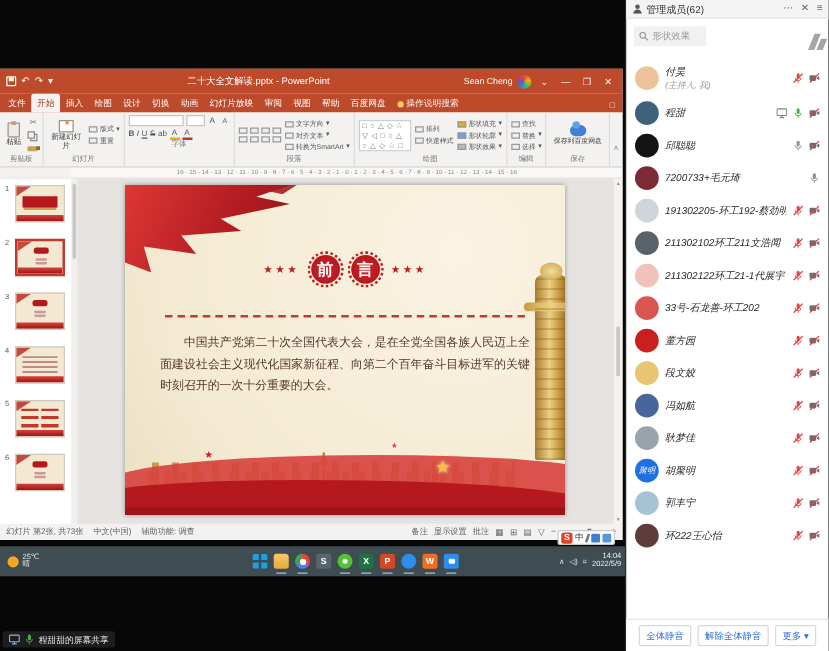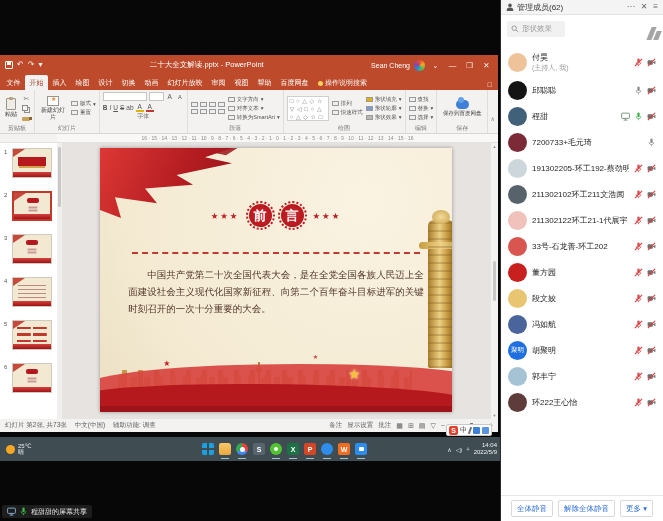--- a/index.html
+++ b/index.html
@@ -151,21 +151,21 @@
   .p-head{height:15px;background:#f4f4f4;border-bottom:1px solid #e3e3e3;display:flex;align-items:center;padding:0 5px;gap:3px;flex:none;}
   .p-title{font-size:8px;color:#333;flex:1;white-space:nowrap;overflow:hidden;}
   .p-hicon{font-size:8px;color:#666;margin-left:3px;line-height:8px;}
   .p-search-row{position:relative;height:30px;padding:6px 6px 4px;flex:none;}
   .p-search{height:16px;background:#f1f1f1;border-radius:2px;display:flex;align-items:center;gap:3px;padding:0 4px;width:58px;}
   .p-search span{font-size:7.5px;color:#9a9a9a;white-space:nowrap;}
   .toast{position:absolute;right:0;top:5px;height:19px;background:#232323;color:#fff;display:flex;align-items:center;gap:3px;padding:0 18px 0 6px;font-size:7.5px;z-index:2;white-space:nowrap;}
   .logo-wm{position:absolute;right:3px;top:12px;z-index:3;display:flex;gap:1.5px;align-items:flex-end;}
   .logo-wm i{width:5px;height:13px;background:#8f8f8f;transform:skewX(-22deg);opacity:.8;}
   .logo-wm i:last-child{height:9px;}
-  .m-list{flex:1;overflow:hidden;padding:2px 0;}
+  .m-list{flex:1;overflow:hidden;padding:2px 0;font-style:italic;}
   .m-row{display:flex;align-items:center;gap:5px;padding:0 7px;height:26px;}
   .m-row.tall{height:30px;}
   .avatar{width:19px;height:19px;border-radius:50%;flex:none;display:flex;align-items:center;justify-content:center;color:#fff;font-size:6.5px;letter-spacing:0;overflow:hidden;}
   .m-names{flex:1;min-width:0;display:flex;flex-direction:column;justify-content:center;}
   .m-name{font-size:8px;color:#262626;white-space:nowrap;overflow:hidden;}
   .m-sub{font-size:7px;color:#9b9b9b;white-space:nowrap;}
   .m-ics{display:flex;gap:4px;align-items:center;flex:none;}
   .ic .slash{display:none;}
   .ic.muted .slash{display:inline;}
   .mic-red{color:#d05050;}
@@ -546,42 +546,20 @@
             </svg>
       <svg class="ic ic-cam muted" width="9" height="9" viewBox="0 0 12 12">
               <rect x="0.8" y="3" width="7" height="6" rx="1.2" fill="currentColor"></rect>
               <path d="M8.2 5.6 11.2 3.8v4.4L8.2 6.4z" fill="currentColor"></path>
               <line class="slash" x1="1.2" y1="10.8" x2="10.8" y2="1.2" stroke="#e23b3b" stroke-width="1.5"></line>
             </svg>
     </span>
   </div>
 
   <div class="m-row">
-    <span class="avatar" style="background: rgb(20, 20, 20);"></span>
-    <span class="m-names">
-      <span class="m-name" actable="false">邱聪聪</span>
-
-    </span>
-    <span class="m-ics">
-
-      <svg class="ic ic-mic mic-gray" width="9" height="9" viewBox="0 0 12 12">
-              <rect x="4.4" y="0.8" width="3.2" height="6" rx="1.6" fill="currentColor"></rect>
-              <path d="M2.8 5.6a3.2 3.2 0 0 0 6.4 0" fill="none" stroke="currentColor"></path>
-              <line x1="6" y1="9" x2="6" y2="11" stroke="currentColor"></line>
-              <line class="slash" x1="1.2" y1="10.8" x2="10.8" y2="1.2" stroke="#e23b3b" stroke-width="1.5"></line>
-            </svg>
-      <svg class="ic ic-cam muted" width="9" height="9" viewBox="0 0 12 12">
-              <rect x="0.8" y="3" width="7" height="6" rx="1.2" fill="currentColor"></rect>
-              <path d="M8.2 5.6 11.2 3.8v4.4L8.2 6.4z" fill="currentColor"></path>
-              <line class="slash" x1="1.2" y1="10.8" x2="10.8" y2="1.2" stroke="#e23b3b" stroke-width="1.5"></line>
-            </svg>
-    </span>
-  </div>
-
-  <div class="m-row">
     <span class="avatar" style="background: rgb(65, 97, 122);"></span>
     <span class="m-names">
       <span class="m-name" actable="false">程甜</span>
 
     </span>
     <span class="m-ics">
       <svg class="ic ic-share" width="9" height="9" viewBox="0 0 12 12">
               <rect x="0.8" y="1.5" width="10.4" height="7" rx="1" fill="none" stroke="currentColor" stroke-width="1.2"></rect>
               <line x1="6" y1="8.5" x2="6" y2="10.5" stroke="currentColor" stroke-width="1.2"></line>
               <line x1="3.5" y1="10.8" x2="8.5" y2="10.8" stroke="currentColor" stroke-width="1.2"></line>
@@ -594,20 +572,42 @@
             </svg>
       <svg class="ic ic-cam muted" width="9" height="9" viewBox="0 0 12 12">
               <rect x="0.8" y="3" width="7" height="6" rx="1.2" fill="currentColor"></rect>
               <path d="M8.2 5.6 11.2 3.8v4.4L8.2 6.4z" fill="currentColor"></path>
               <line class="slash" x1="1.2" y1="10.8" x2="10.8" y2="1.2" stroke="#e23b3b" stroke-width="1.5"></line>
             </svg>
     </span>
   </div>
 
   <div class="m-row">
+    <span class="avatar" style="background: rgb(20, 20, 20);"></span>
+    <span class="m-names">
+      <span class="m-name" actable="false">邱聪聪</span>
+
+    </span>
+    <span class="m-ics">
+
+      <svg class="ic ic-mic mic-gray" width="9" height="9" viewBox="0 0 12 12">
+              <rect x="4.4" y="0.8" width="3.2" height="6" rx="1.6" fill="currentColor"></rect>
+              <path d="M2.8 5.6a3.2 3.2 0 0 0 6.4 0" fill="none" stroke="currentColor"></path>
+              <line x1="6" y1="9" x2="6" y2="11" stroke="currentColor"></line>
+              <line class="slash" x1="1.2" y1="10.8" x2="10.8" y2="1.2" stroke="#e23b3b" stroke-width="1.5"></line>
+            </svg>
+      <svg class="ic ic-cam muted" width="9" height="9" viewBox="0 0 12 12">
+              <rect x="0.8" y="3" width="7" height="6" rx="1.2" fill="currentColor"></rect>
+              <path d="M8.2 5.6 11.2 3.8v4.4L8.2 6.4z" fill="currentColor"></path>
+              <line class="slash" x1="1.2" y1="10.8" x2="10.8" y2="1.2" stroke="#e23b3b" stroke-width="1.5"></line>
+            </svg>
+    </span>
+  </div>
+
+  <div class="m-row">
     <span class="avatar" style="background: rgb(124, 42, 53);"></span>
     <span class="m-names">
       <span class="m-name" actable="false">7200733+毛元琦</span>
 
     </span>
     <span class="m-ics">
 
       <svg class="ic ic-mic mic-gray" width="9" height="9" viewBox="0 0 12 12">
               <rect x="4.4" y="0.8" width="3.2" height="6" rx="1.6" fill="currentColor"></rect>
               <path d="M2.8 5.6a3.2 3.2 0 0 0 6.4 0" fill="none" stroke="currentColor"></path>
@@ -767,20 +767,41 @@
               <line class="slash" x1="1.2" y1="10.8" x2="10.8" y2="1.2" stroke="#e23b3b" stroke-width="1.5"></line>
             </svg>
       <svg class="ic ic-cam muted" width="9" height="9" viewBox="0 0 12 12">
               <rect x="0.8" y="3" width="7" height="6" rx="1.2" fill="currentColor"></rect>
               <path d="M8.2 5.6 11.2 3.8v4.4L8.2 6.4z" fill="currentColor"></path>
               <line class="slash" x1="1.2" y1="10.8" x2="10.8" y2="1.2" stroke="#e23b3b" stroke-width="1.5"></line>
             </svg>
     </span>
   </div>
 
+  <div class="m-row">
+    <span class="avatar" style="background: rgb(152, 163, 171);"></span>
+    <span class="m-names">
+      <span class="m-name" actable="false">耿梦佳</span>
+
+    </span>
+    <span class="m-ics">
+
+      <svg class="ic ic-mic mic-red muted" width="9" height="9" viewBox="0 0 12 12">
+              <rect x="4.4" y="0.8" width="3.2" height="6" rx="1.6" fill="currentColor"></rect>
+              <path d="M2.8 5.6a3.2 3.2 0 0 0 6.4 0" fill="none" stroke="currentColor"></path>
+              <line x1="6" y1="9" x2="6" y2="11" stroke="currentColor"></line>
+              <line class="slash" x1="1.2" y1="10.8" x2="10.8" y2="1.2" stroke="#e23b3b" stroke-width="1.5"></line>
+            </svg>
+      <svg class="ic ic-cam muted" width="9" height="9" viewBox="0 0 12 12">
+              <rect x="0.8" y="3" width="7" height="6" rx="1.2" fill="currentColor"></rect>
+              <path d="M8.2 5.6 11.2 3.8v4.4L8.2 6.4z" fill="currentColor"></path>
+              <line class="slash" x1="1.2" y1="10.8" x2="10.8" y2="1.2" stroke="#e23b3b" stroke-width="1.5"></line>
+            </svg>
+    </span>
+  </div>
 
   <div class="m-row">
     <span class="avatar" style="background: rgb(31, 111, 224);">聚明</span>
     <span class="m-names">
       <span class="m-name" actable="false">胡聚明</span>
 
     </span>
     <span class="m-ics">
 
       <svg class="ic ic-mic mic-red muted" width="9" height="9" viewBox="0 0 12 12">

